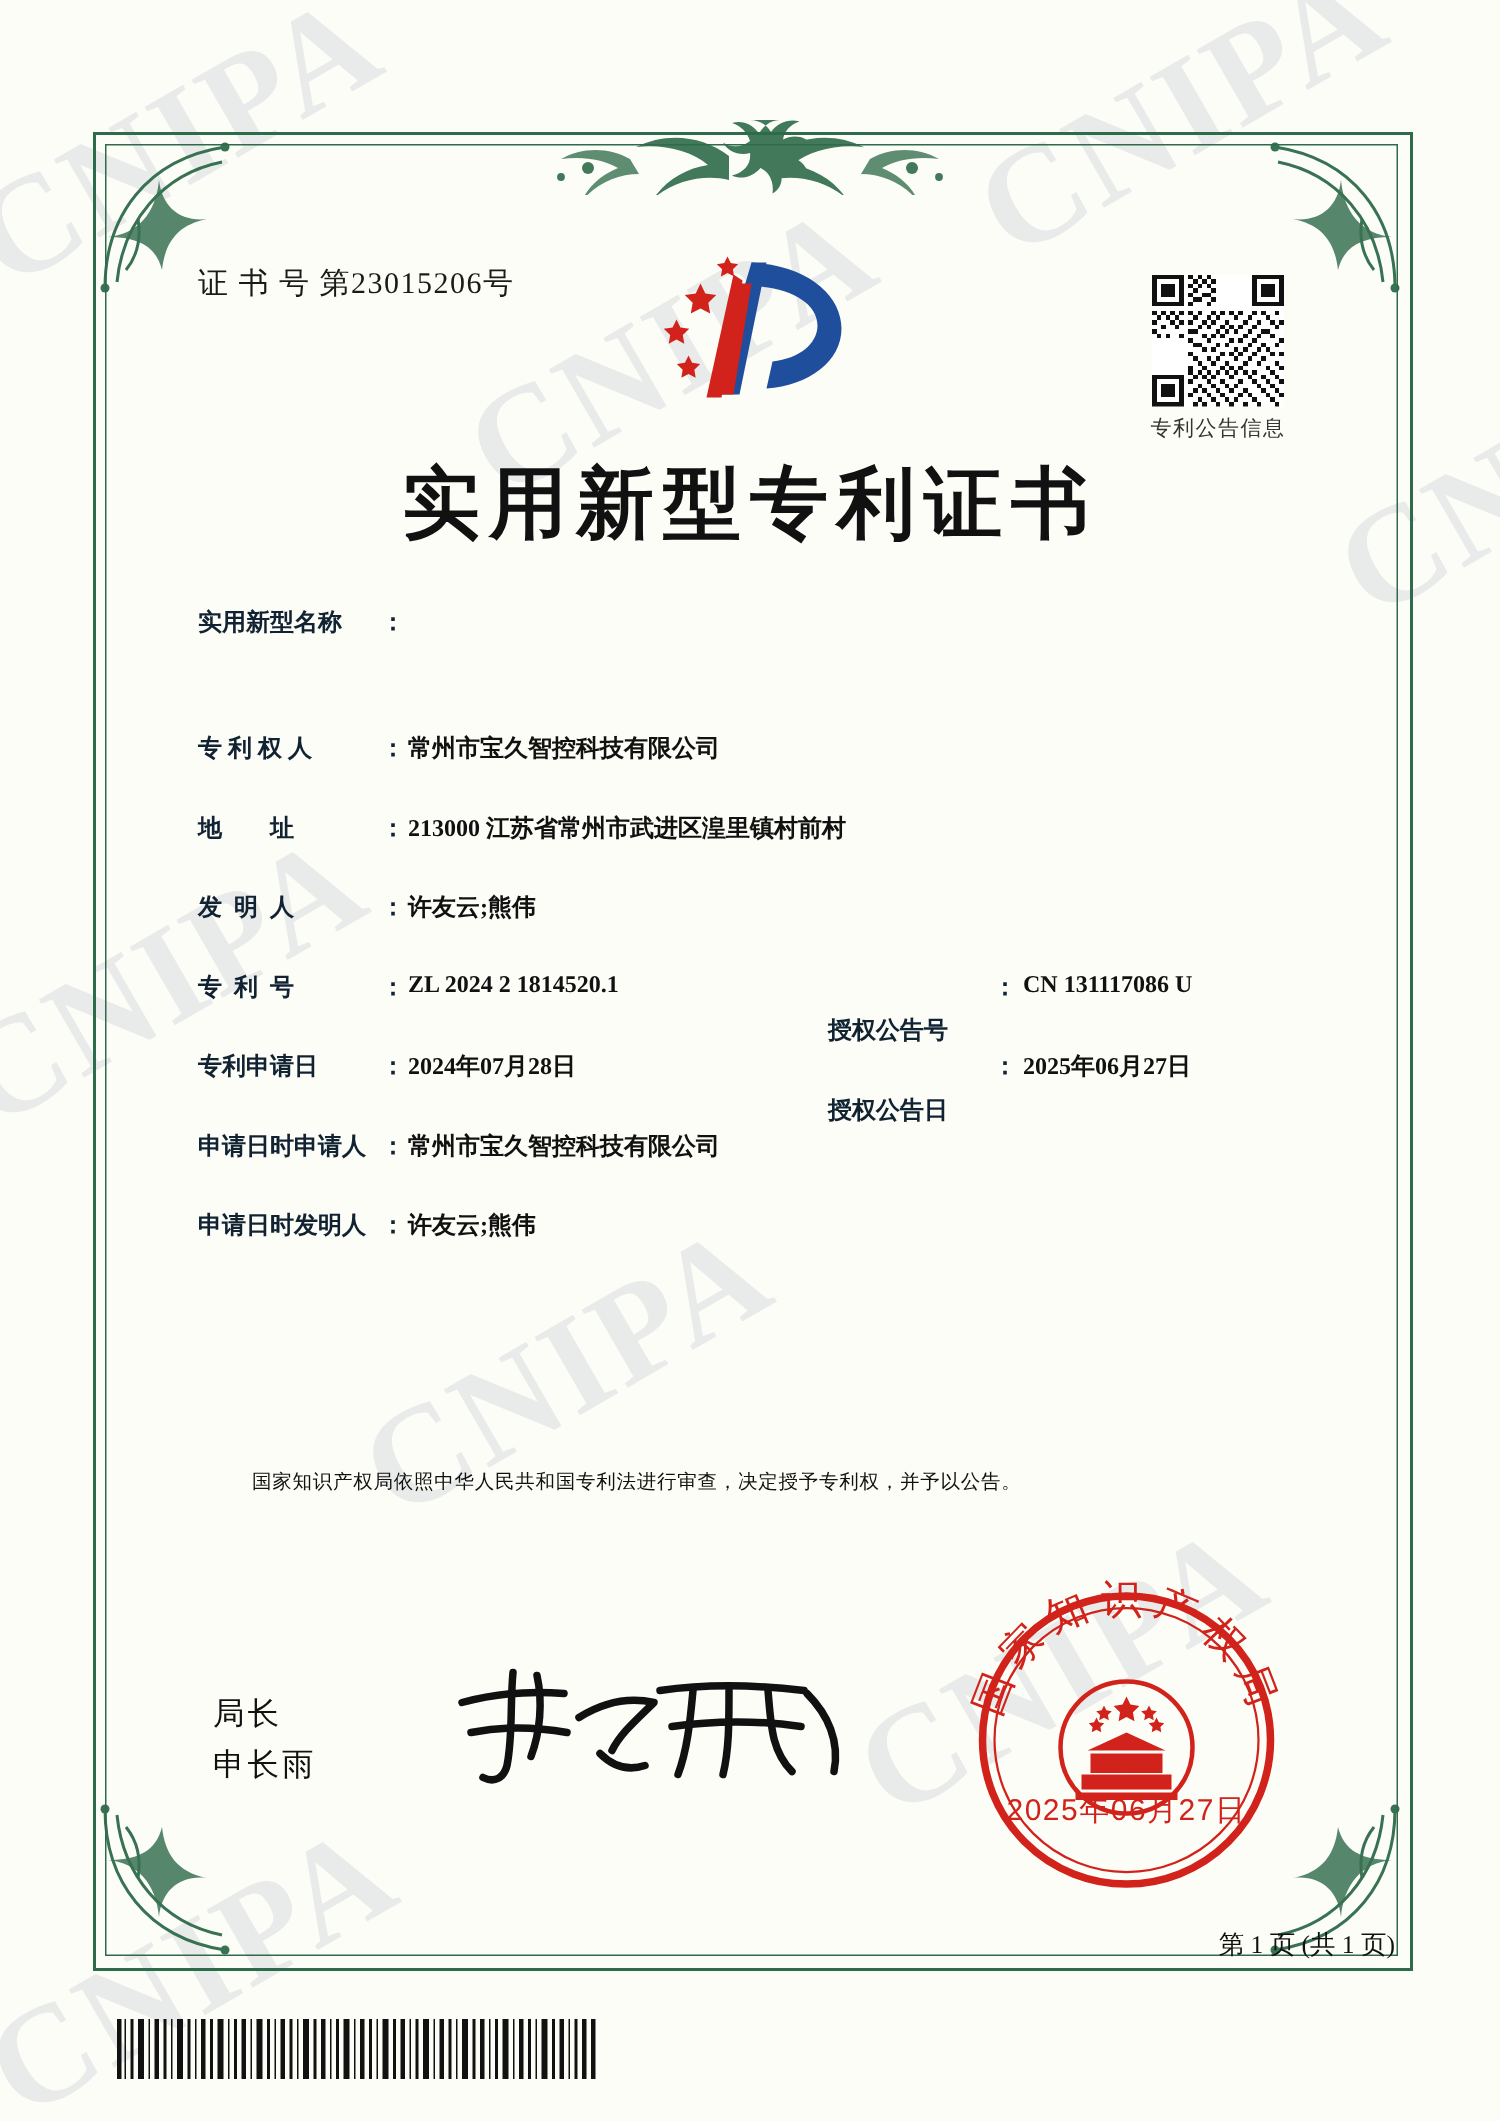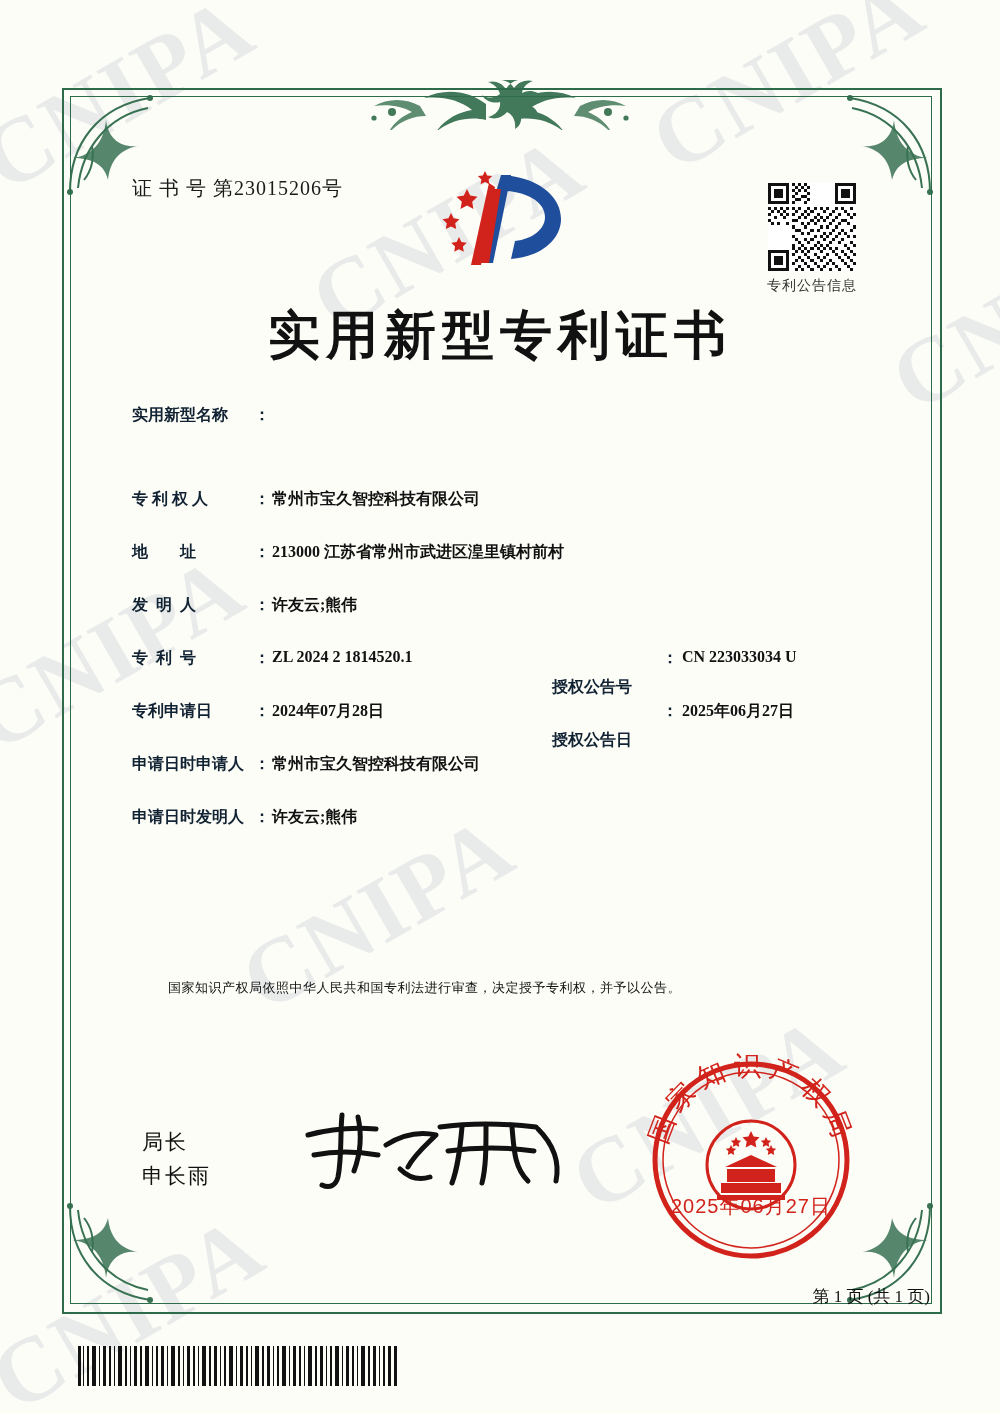--- a/index.html
+++ b/index.html
@@ -431,21 +431,21 @@
         <span class="f-colon">：</span>
         <span class="f-value">许友云;熊伟</span>
       </div>
 
       <div class="field-row">
         <span class="f-label">专  利  号</span>
         <span class="f-colon">：</span>
         <span class="f-value">ZL 2024 2 1814520.1</span>
         <span class="f-label2">授权公告号</span>
         <span class="f-colon2">：</span>
-        <span class="f-value2">CN 223033034 U</span>
+        <span class="f-value2">CN 131117086 U</span>
       </div>
 
       <div class="field-row">
         <span class="f-label">专利申请日</span>
         <span class="f-colon">：</span>
         <span class="f-value">2024年07月28日</span>
         <span class="f-label2">授权公告日</span>
         <span class="f-colon2">：</span>
         <span class="f-value2">2025年06月27日</span>
       </div>

